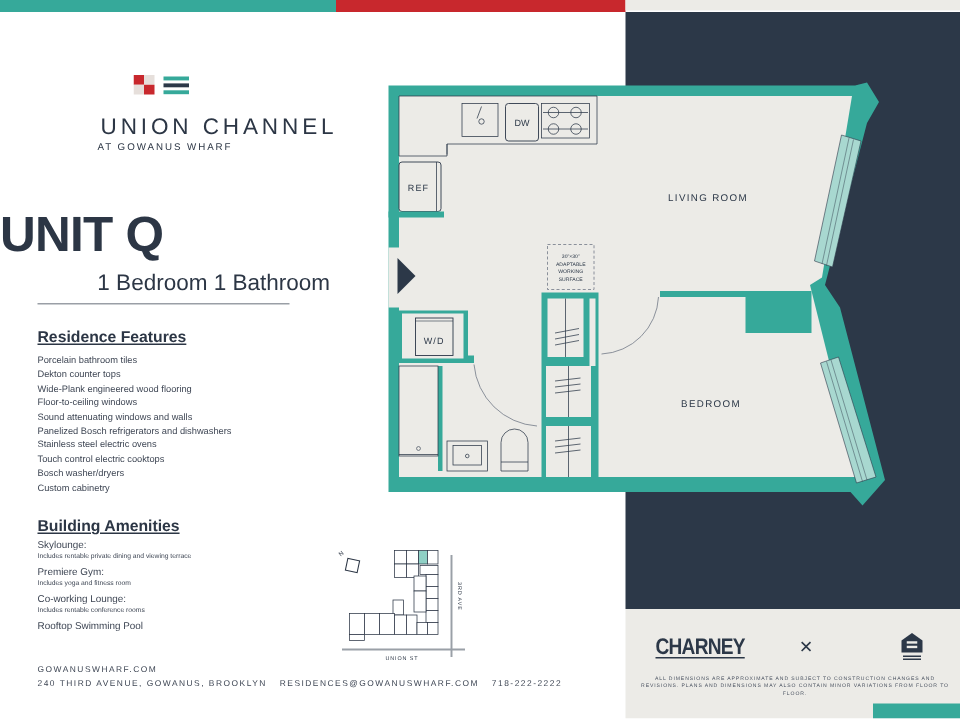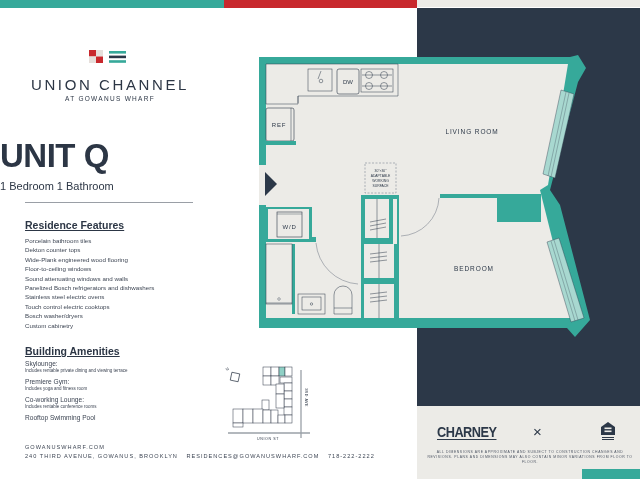--- a/index.html
+++ b/index.html
@@ -14,25 +14,25 @@
   .seg-teal { left: 0; width: 224px; background: #36a99a; }
   .seg-red { left: 224px; width: 193px; background: #c8282d; }
   .seg-gray { left: 417px; width: 223px; background: #ecebe7; height: 7px !important; }
 
   .navy-panel { position: absolute; left: 417px; top: 8px; width: 223px; height: 398px; background: #2c3848; }
   .bottom-panel { position: absolute; left: 417px; top: 406px; width: 223px; height: 73px; background: #ecebe7; }
   .bottom-teal { position: absolute; left: 582px; top: 469px; width: 58px; height: 10px; background: #36a99a; }
 
   
   .logo-mark { position: absolute; left: 89px; top: 50px; width: 38px; height: 18px; }
-  .brand-name { position: absolute; left: 0; width: 220px; top: 76px; text-align: center; font-size: 15px; letter-spacing: 2.6px; color: #2c3645; font-weight: normal; }
+  .brand-name { position: absolute; left: 0; width: 220px; top: 76px; text-align: center; font-size: 15px; letter-spacing: 2.6px; color: #2c3645; font-weight: normal; padding-left: 36px; }
   .brand-sub { position: absolute; left: 0; width: 220px; top: 95px; text-align: center; font-size: 6.5px; letter-spacing: 1.3px; color: #2c3645; }
 
   .unit-title { position: absolute; left: 0; width: 220px; top: 137px; text-align: left; font-size: 33px; font-weight: bold; color: #2c3645; letter-spacing: -0.5px; }
-  .unit-sub { position: absolute; left: 0; width: 220px; top: 180px; text-align: left; font-size: 11px; color: #2c3645; }
+  .unit-sub { position: absolute; left: 0; width: 220px; top: 180px; text-align: right; font-size: 15px; color: #2c3645; }
   .divider { position: absolute; left: 25px; top: 202px; width: 168px; height: 1px; background: #9a9fa6; }
 
   .section-title { position: absolute; left: 25px; font-size: 10.5px; font-weight: bold; color: #2c3645; text-decoration: underline; }
   .feature-list { position: absolute; left: 25px; top: 236px; margin: 0; padding: 0; list-style: none; }
   .feature-list li { font-size: 6.2px; line-height: 9.4px; color: #3e4654; white-space: nowrap; }
 
   .amenities { position: absolute; left: 25px; top: 360px; }
   .amenity { margin-bottom: 4px; }
   .amenity-name { font-size: 6.6px; color: #3e4654; line-height: 8px; }
   .amenity-desc { font-size: 4.5px; color: #3e4654; line-height: 6px; }

